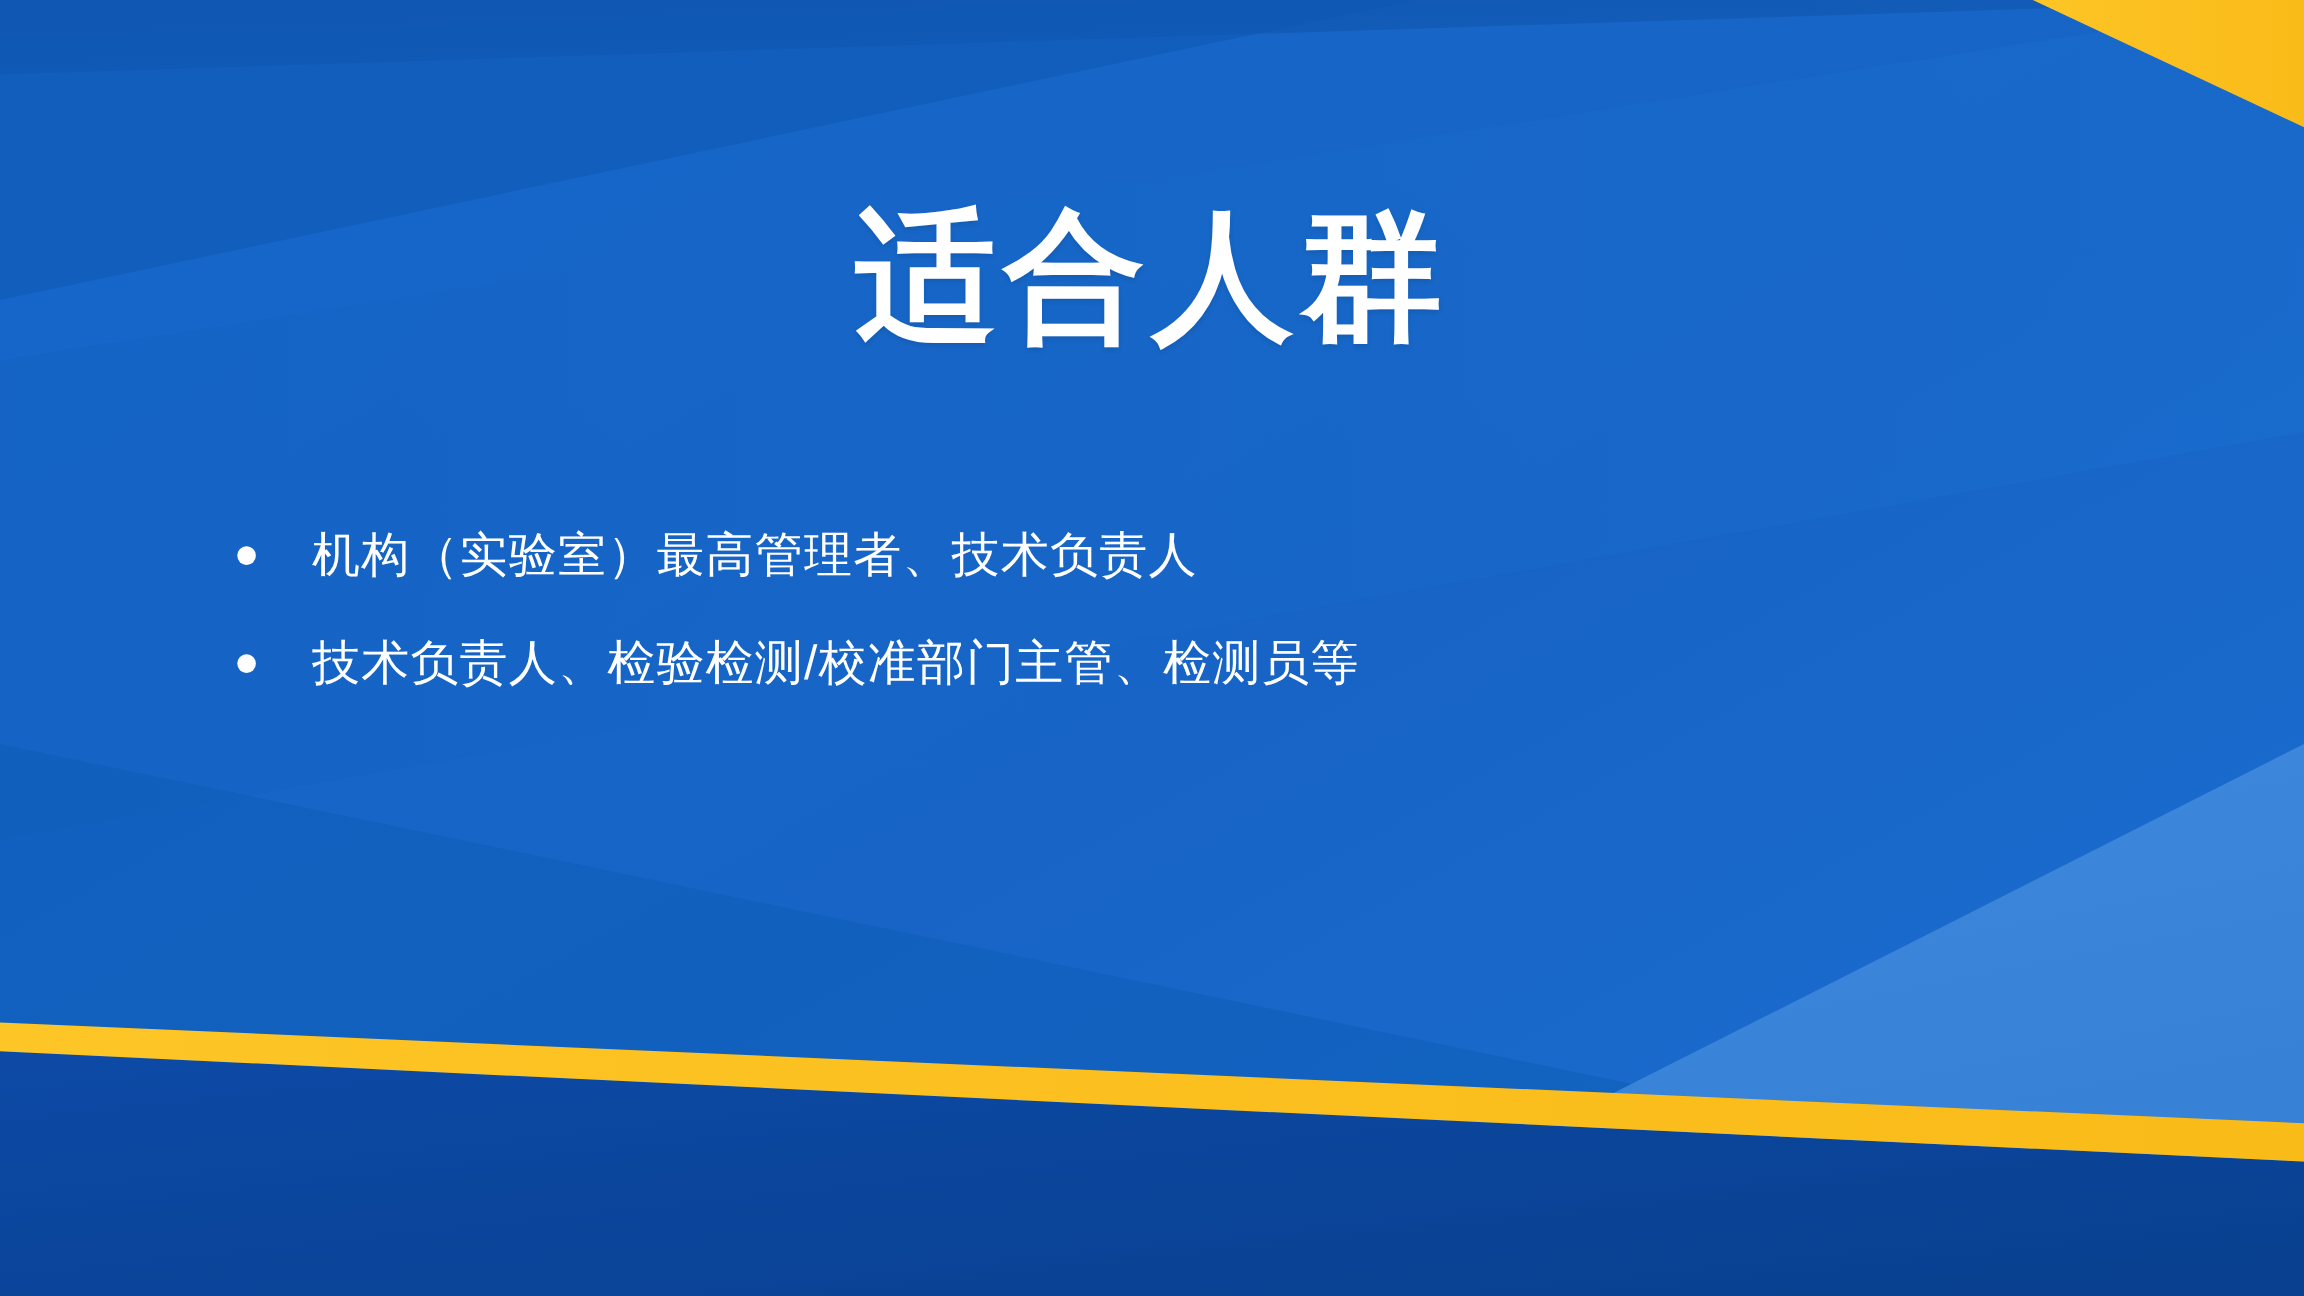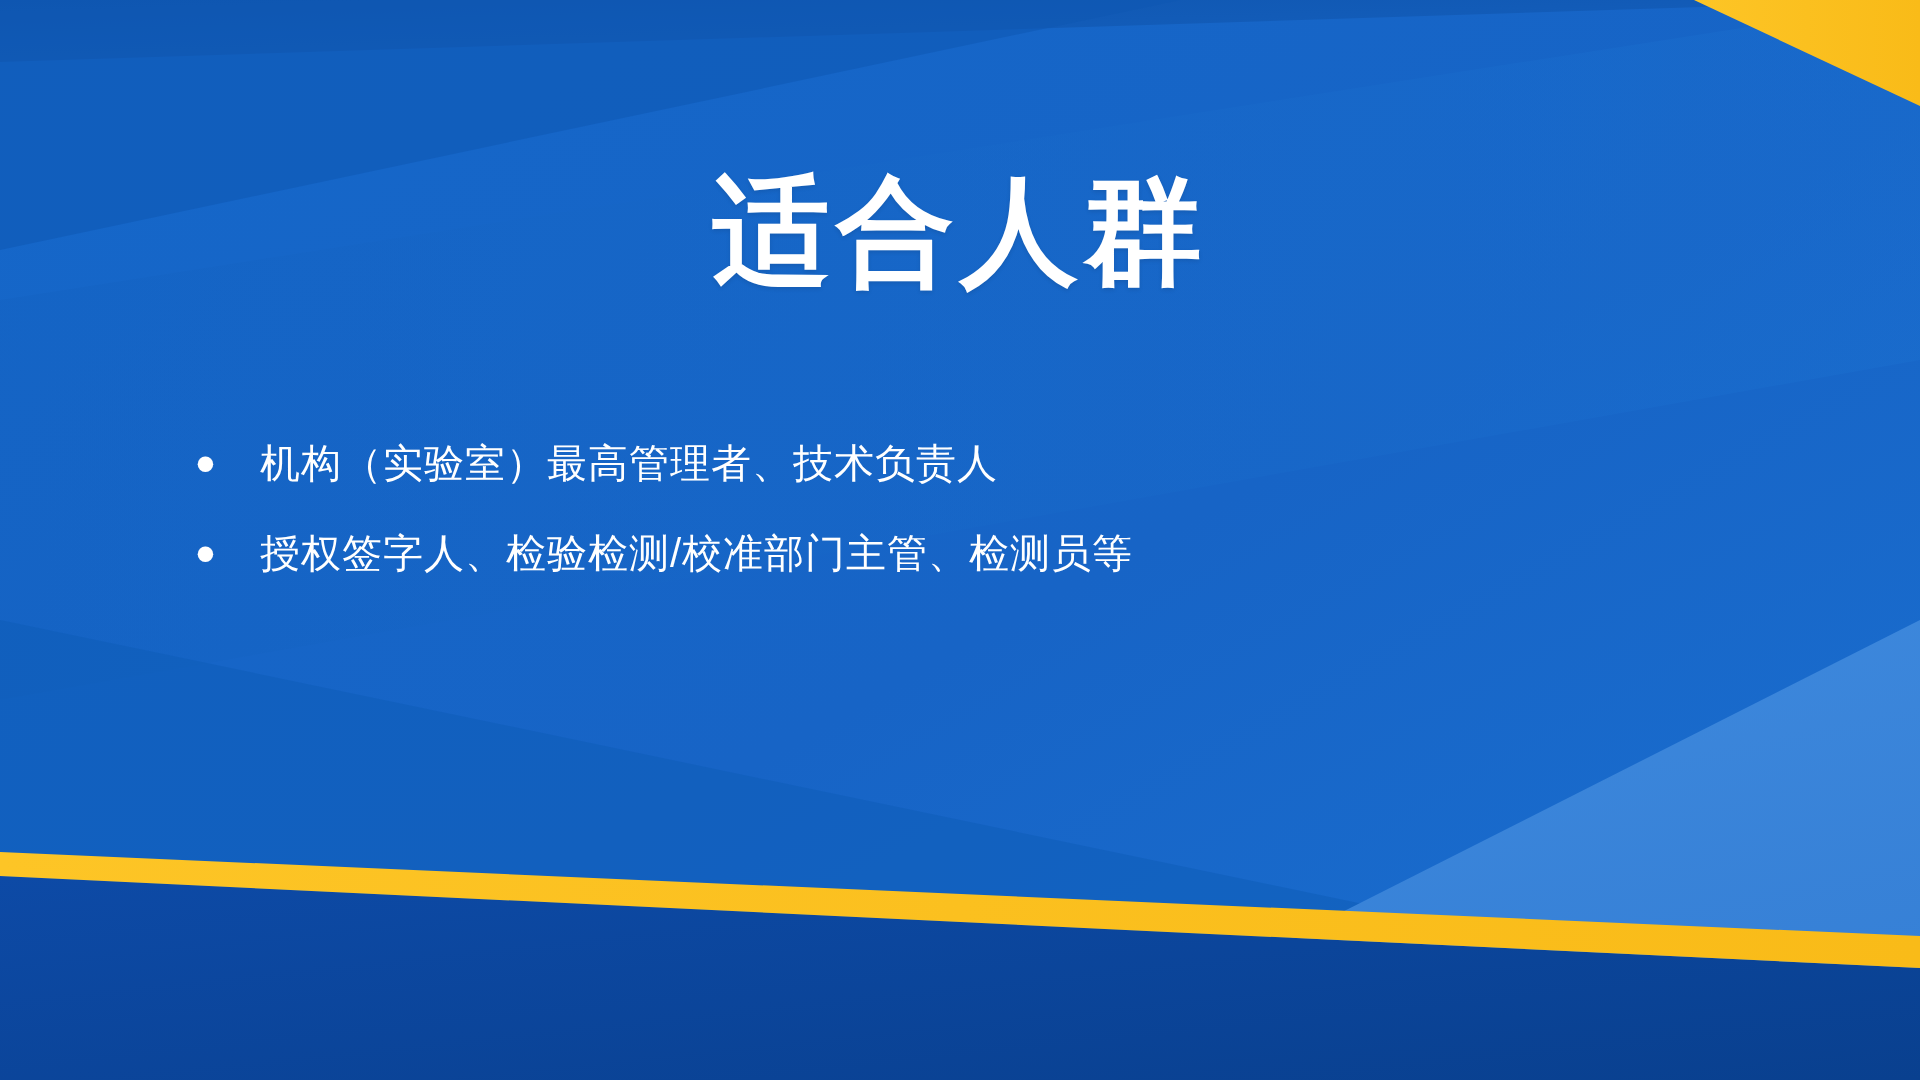--- a/index.html
+++ b/index.html
@@ -139,19 +139,19 @@
 
     <ul class="bullet-list" style="list-style:none;margin:0;padding:0;">
 
       <li class="bullet-item">
         <span class="bullet-marker">•</span>
         <span class="bullet-text">机构（实验室）最高管理者、技术负责人</span>
       </li>
 
       <li class="bullet-item">
         <span class="bullet-marker">•</span>
-        <span class="bullet-text">授权签字人、检验检测/校准部门主管、检测员等</span>
+        <span class="bullet-text">技术负责人、检验检测/校准部门主管、检测员等</span>
       </li>
 
     </ul>
 
   </div>
 </div>
 
 </body></html>

